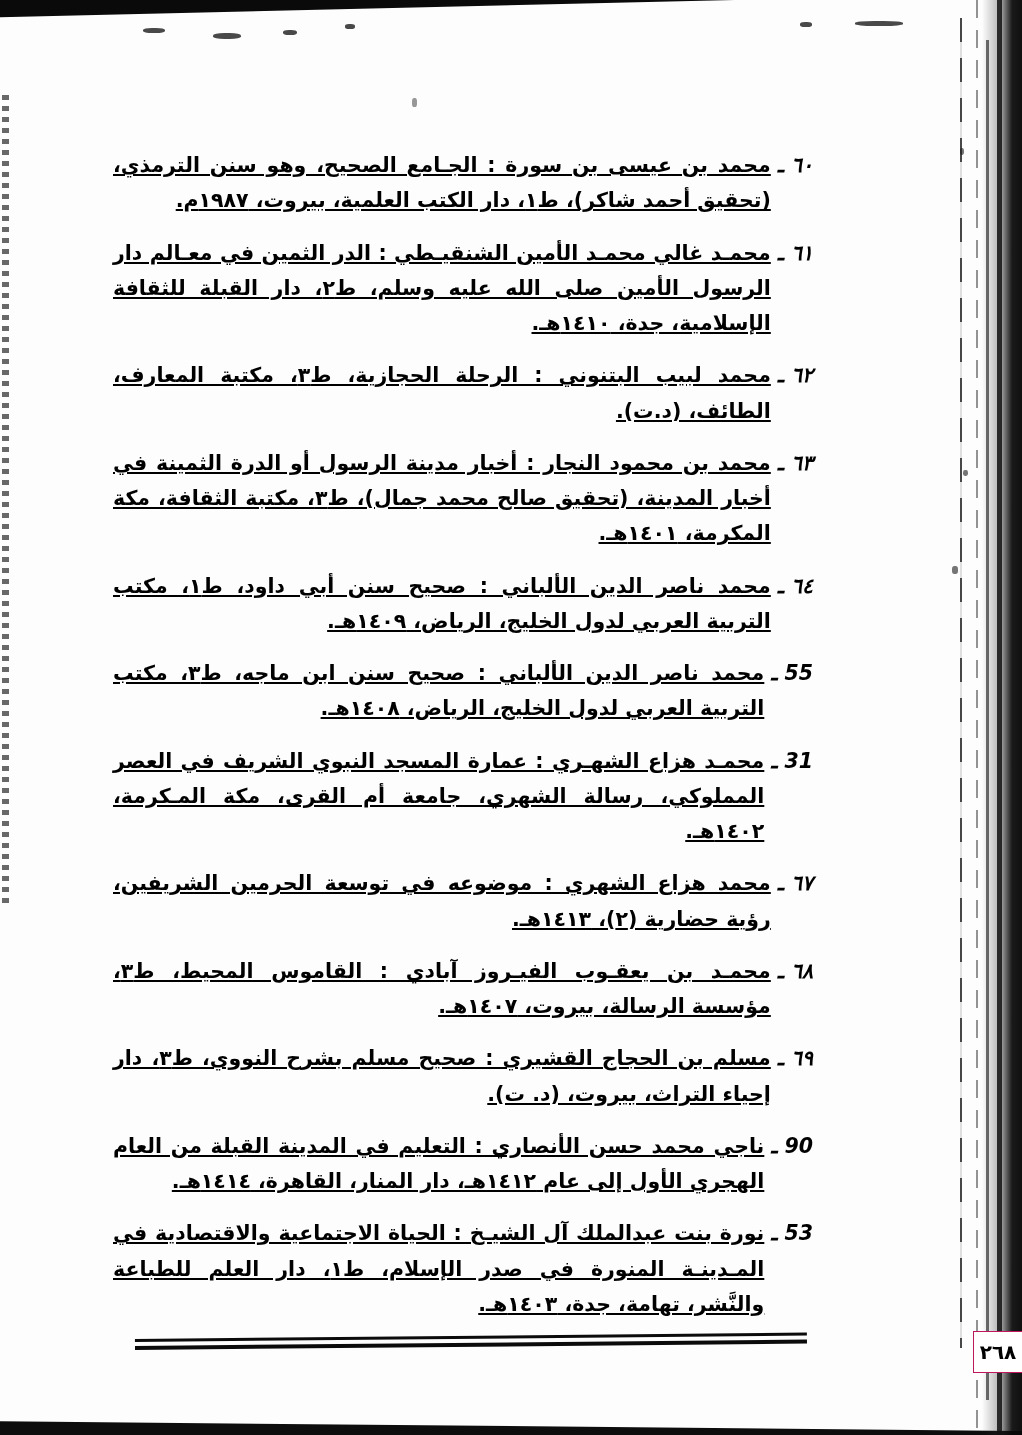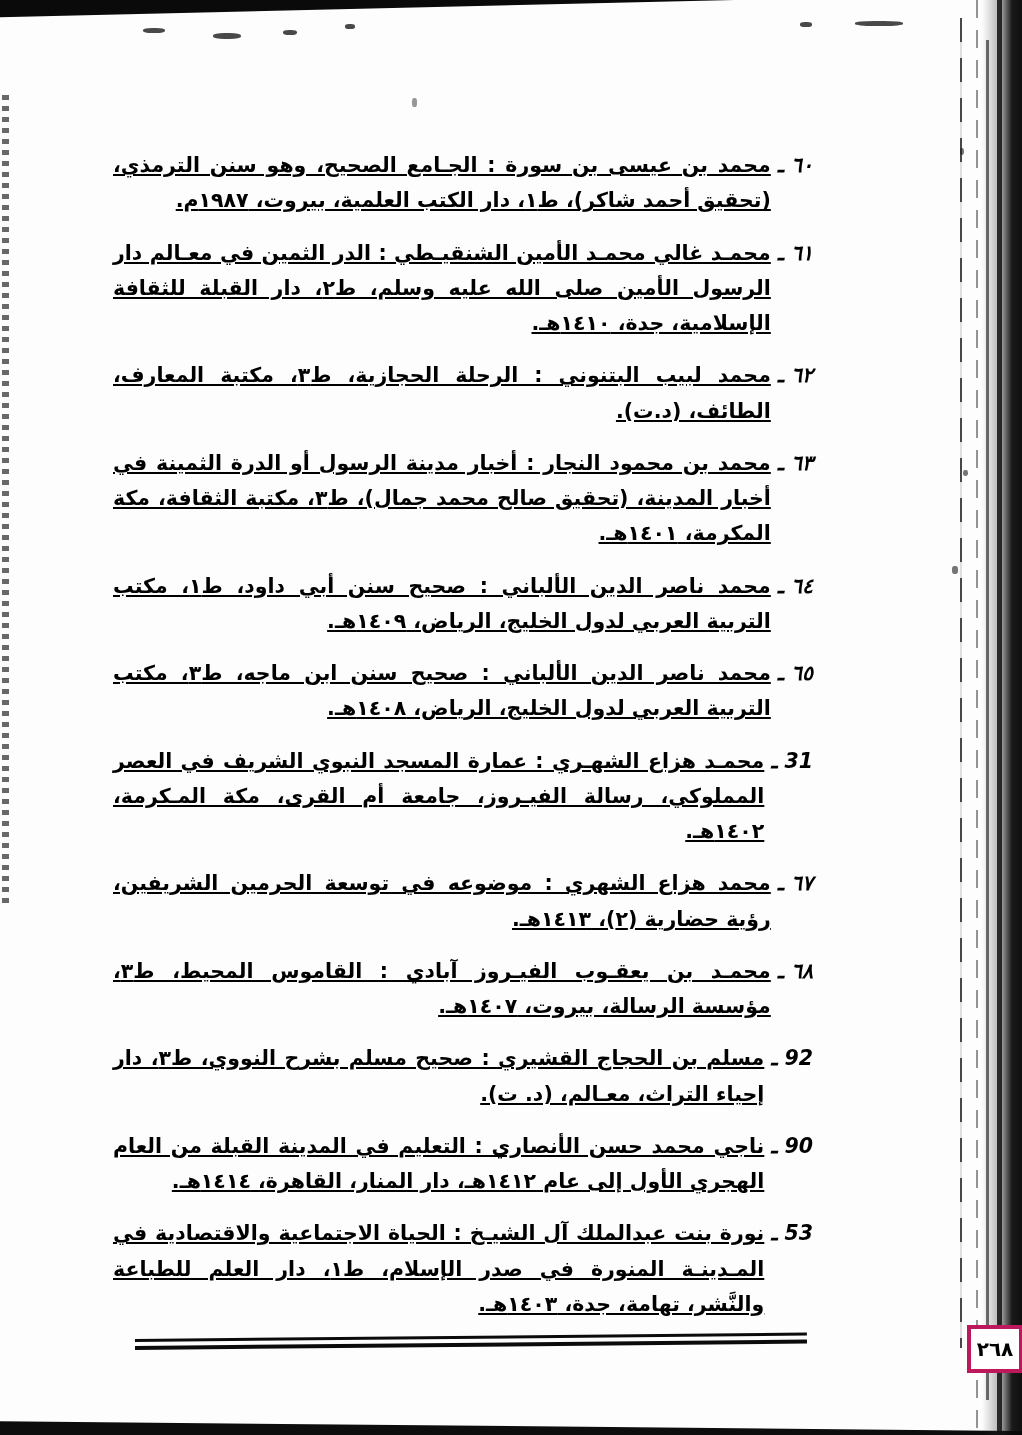--- a/index.html
+++ b/index.html
@@ -136,21 +136,21 @@
     background: #0b0b0b;
   }
   .rule-a { top: 6px;  height: 3px; }
   .rule-b { top: 13px; height: 4px; }
   .page-number-box {
     position: absolute;
     right: -1px;
     bottom: 62px;
     width: 48px;
     height: 40px;
-    border: 4px solid #be185d;
+    border: 1px solid #be185d;
     display: flex;
     align-items: center;
     justify-content: center;
     background: #fff;
     font-size: 20px;
     font-weight: 700;
     color: #000;
     font-family: "DejaVu Sans", "Liberation Sans", sans-serif;
   }
 </style>
@@ -202,42 +202,42 @@
       <span class="entry-num">٦٣ ـ</span>
       <span class="entry-text">محمد بن محمود النجار : أخبار مدينة الرسول أو الدرة الثمينة في أخبار المدينة، (تحقيق صالح محمد جمال)، ط٣، مكتبة الثقافة، مكة المكرمة، ١٤٠١هـ.</span>
     </div>
 
     <div class="entry">
       <span class="entry-num">٦٤ ـ</span>
       <span class="entry-text">محمد ناصر الدين الألباني : صحيح سنن أبي داود، ط١، مكتب التربية العربي لدول الخليج، الرياض، ١٤٠٩هـ.</span>
     </div>
 
     <div class="entry">
-      <span class="entry-num">٦٥ ـ</span>
+      <span class="entry-num">55 ـ</span>
       <span class="entry-text">محمد ناصر الدين الألباني : صحيح سنن ابن ماجه، ط٣، مكتب التربية العربي لدول الخليج، الرياض، ١٤٠٨هـ.</span>
     </div>
 
     <div class="entry">
       <span class="entry-num">31 ـ</span>
-      <span class="entry-text">محمـد هزاع الشهـري : عمارة المسجد النبوي الشريف في العصر المملوكي، رسالة الفيـروز، جامعة أم القرى، مكة المـكرمة، ١٤٠٢هـ.</span>
+      <span class="entry-text">محمـد هزاع الشهـري : عمارة المسجد النبوي الشريف في العصر المملوكي، رسالة الشهري، جامعة أم القرى، مكة المـكرمة، ١٤٠٢هـ.</span>
     </div>
 
     <div class="entry">
       <span class="entry-num">٦٧ ـ</span>
       <span class="entry-text">محمد هزاع الشهري : موضوعه في توسعة الحرمين الشريفين، رؤية حضارية (٢)، ١٤١٣هـ.</span>
     </div>
 
     <div class="entry">
       <span class="entry-num">٦٨ ـ</span>
       <span class="entry-text">محمـد بن يعقـوب الفيـروز آبادي : القاموس المحيط، ط٣، مؤسسة الرسالة، بيروت، ١٤٠٧هـ.</span>
     </div>
 
     <div class="entry">
-      <span class="entry-num">92 ـ</span>
-      <span class="entry-text">مسلم بن الحجاج القشيري : صحيح مسلم بشرح النووي، ط٣، دار إحياء التراث، معـالم، (د. ت).</span>
+      <span class="entry-num">٦٩ ـ</span>
+      <span class="entry-text">مسلم بن الحجاج القشيري : صحيح مسلم بشرح النووي، ط٣، دار إحياء التراث، بيروت، (د. ت).</span>
     </div>
 
     <div class="entry">
       <span class="entry-num">90 ـ</span>
       <span class="entry-text">ناجي محمد حسن الأنصاري : التعليم في المدينة القبلة من العام الهجري الأول إلى عام ١٤١٢هـ، دار المنار، القاهرة، ١٤١٤هـ.</span>
     </div>
 
     <div class="entry">
       <span class="entry-num">53 ـ</span>
       <span class="entry-text">نورة بنت عبدالملك آل الشيـخ : الحياة الاجتماعية والاقتصادية في المـدينـة المنورة في صدر الإسلام، ط١، دار العلم للطباعة والنَّشر، تهامة، جدة، ١٤٠٣هـ.</span>

